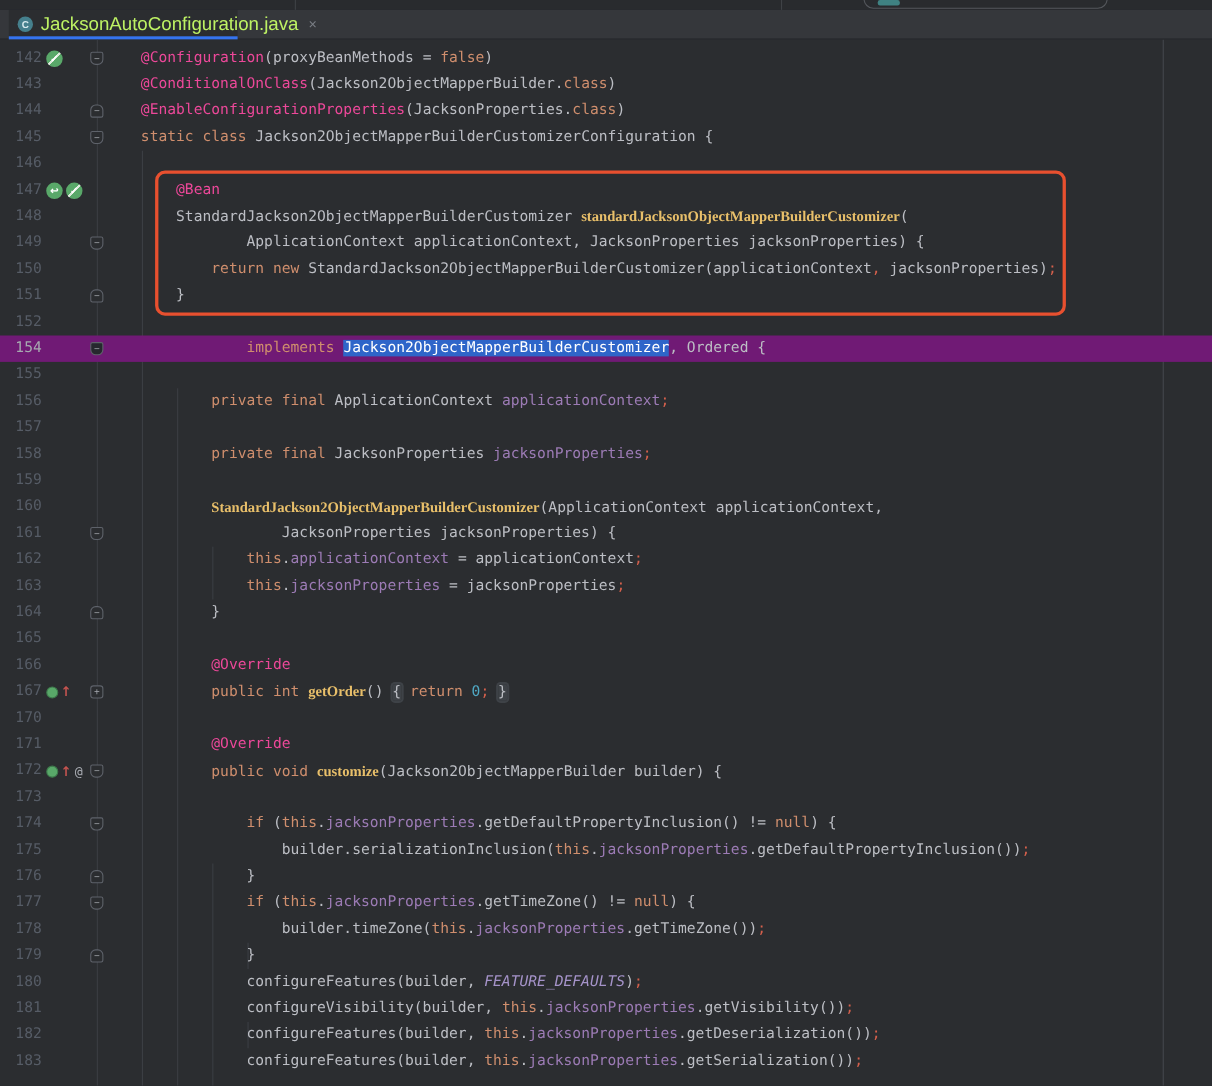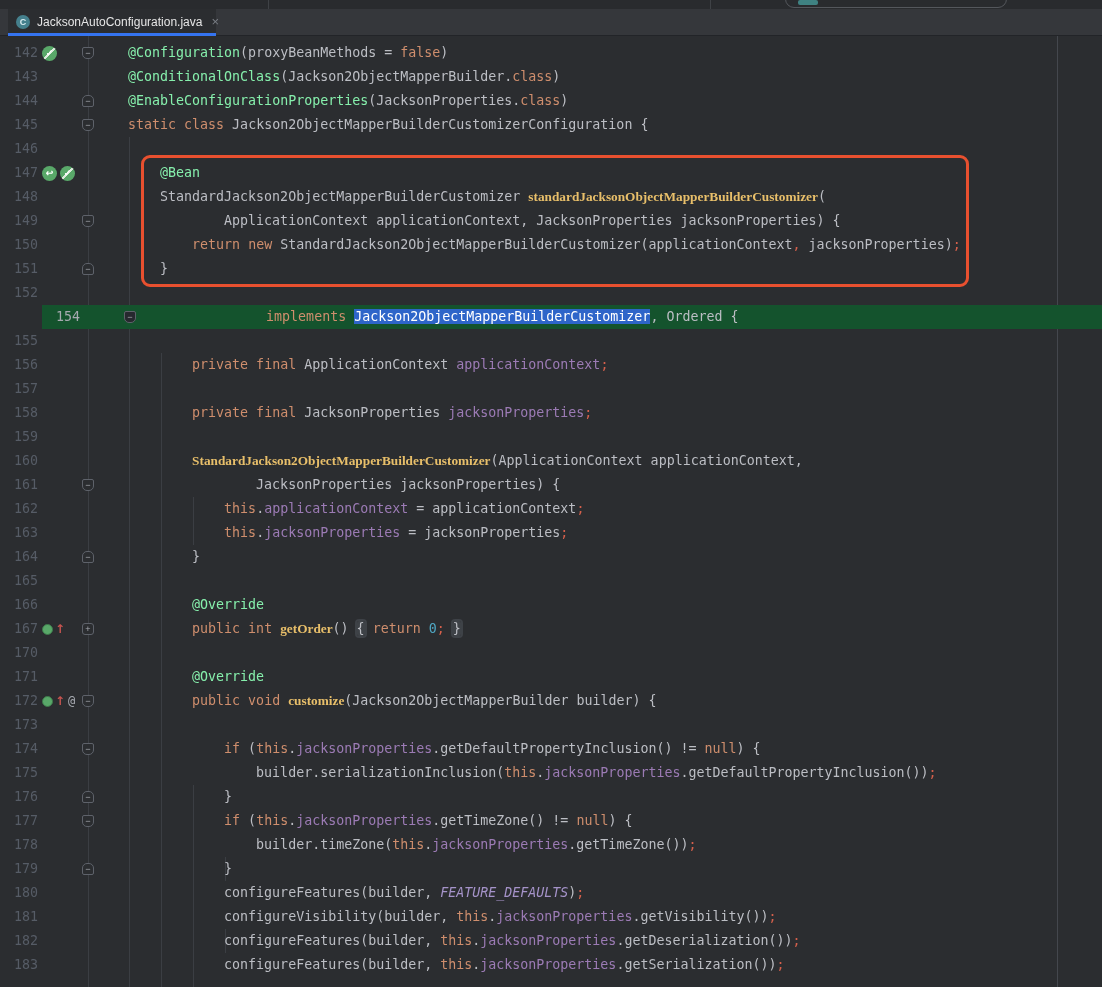--- a/index.html
+++ b/index.html
@@ -10,44 +10,44 @@
   .tb-sep{position:absolute;top:0;width:1px;height:9px;background:#3F4246;}
   .tb-sep.s1{left:268px;}
   .tb-sep.s2{left:710px;}
   .tb-widget{position:absolute;left:785px;top:-10px;width:222px;height:18px;border:1px solid #54575C;border-radius:9px;background:transparent;}
   .tb-accent{position:absolute;left:12px;top:9px;width:20px;height:5px;background:#3F8282;border-radius:2px;}
 
   
   .tabbar{position:absolute;left:0;top:9px;width:1102px;height:27px;background:#35373B;border-bottom:1px solid #222428;}
   .tab{position:absolute;left:8px;top:0;height:26px;width:208px;background:#2B2D30;display:flex;align-items:center;padding:0 8px;font-family:"Liberation Sans",sans-serif;}
   .cls-icon{width:14px;height:14px;border-radius:50%;background:#45808D;color:#D8EBEF;font-size:9px;font-weight:bold;display:flex;align-items:center;justify-content:center;flex:none;}
-  .tab-title{color:#e5e5e5;font-size:12px;margin-left:7px;white-space:nowrap;}
+  .tab-title{color:#bef264;font-size:17px;margin-left:7px;white-space:nowrap;}
   .tab-close{color:#7A7E85;font-size:13px;margin-left:9px;line-height:12px;cursor:pointer;}
   .tab-underline{position:absolute;left:8px;bottom:-1px;width:208px;height:3px;background:#3574F0;}
 
   
   .editor{position:absolute;left:0;top:36px;width:1102px;height:951px;background:#2B2D30;overflow:hidden;}
   .under{position:absolute;left:0;top:0;width:100%;height:100%;z-index:0;}
   .guide{position:absolute;width:1px;background:#3B3E43;}
   .fold-line{position:absolute;left:88px;top:0;bottom:0;width:1px;background:#3B3E43;}
   .margin-guide{position:absolute;left:1057px;top:0;bottom:0;width:1px;background:#44474D;}
 
   .rows{position:absolute;left:0;top:0;width:100%;z-index:1;padding-top:5px;}
   .row{display:flex;height:24px;align-items:center;}
-  .row.current{background:#14532d;margin-left:42px;}
+  .row.current{background:#701a75;}
   .ln{width:38px;flex:none;text-align:right;font:13.3px "DejaVu Sans Mono",monospace;color:#565C66;line-height:24px;cursor:pointer;}
   .row.current .ln{color:#A6A9B0;}
   .icn-cell{width:42px;flex:none;display:flex;align-items:center;gap:3px;padding-left:4px;}
   .fold-cell{width:16px;flex:none;display:flex;align-items:center;justify-content:center;}
   pre.code{margin:0;flex:1;font:13.3px "DejaVu Sans Mono",monospace;line-height:24px;white-space:pre;overflow:visible;}
 
   
   .seg-d{color:#BCBEC4;}
   .seg-k{color:#CF8E6D;}
-  .seg-a{color:#86efac;margin-top:19px;}
+  .seg-a{color:#ec4899;margin-top:19px;}
   .seg-m{color:#E8BF6A;font-weight:bold;font-family:Liberation Serif, serif;}
   .seg-f{color:#9C7BB5;}
   .seg-s{color:#A593C9;font-style:italic;}
   .seg-n{color:#4FA8C4;}
   .seg-p{color:#D5604C;}
   .seg-sel{background:#2E65C9;color:#FFFFFF;}
   .seg-chip{color:#BCBEC4;background:#3E4247;box-shadow:0 0 0 2px #3E4247;border-radius:2px;}
 
   
   .icn{width:15px;height:15px;flex:none;border-radius:50%;display:flex;align-items:center;justify-content:center;font-family:"Liberation Sans",sans-serif;cursor:pointer;}

